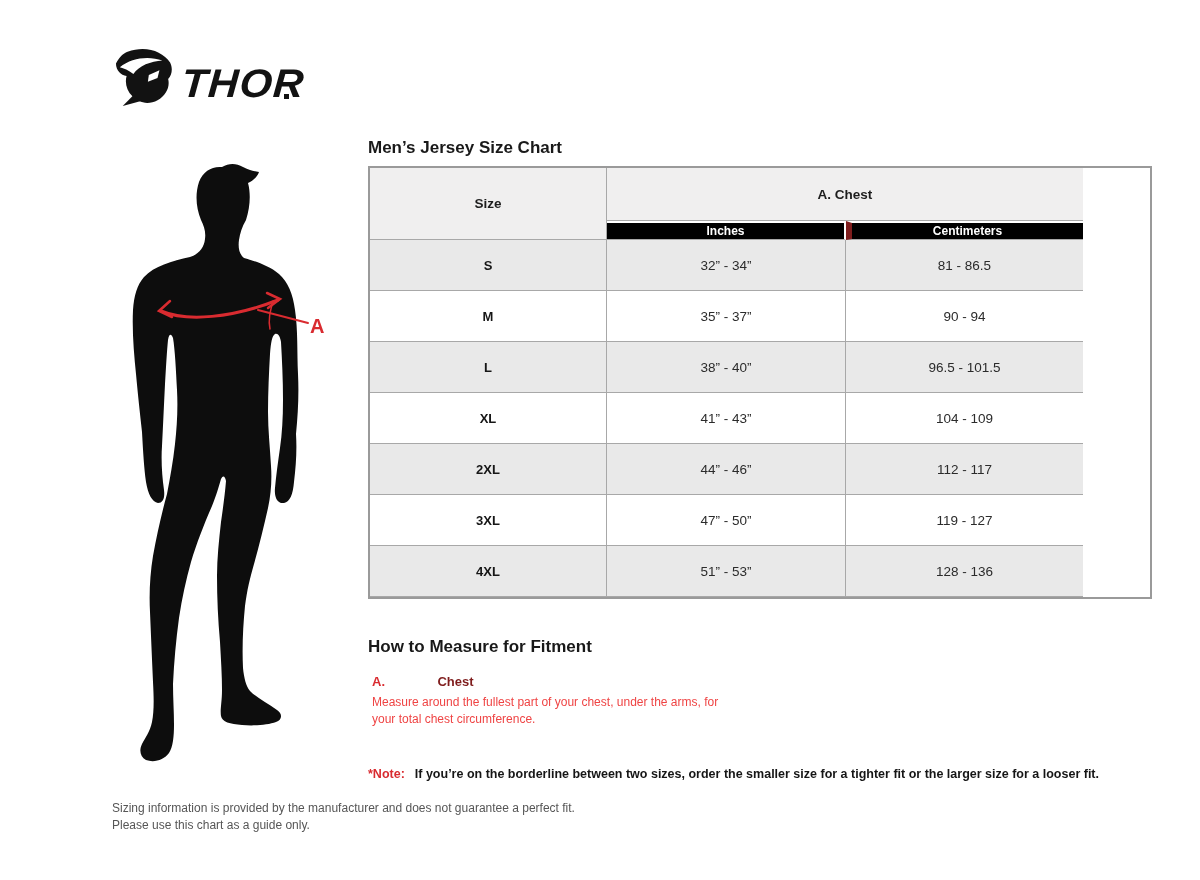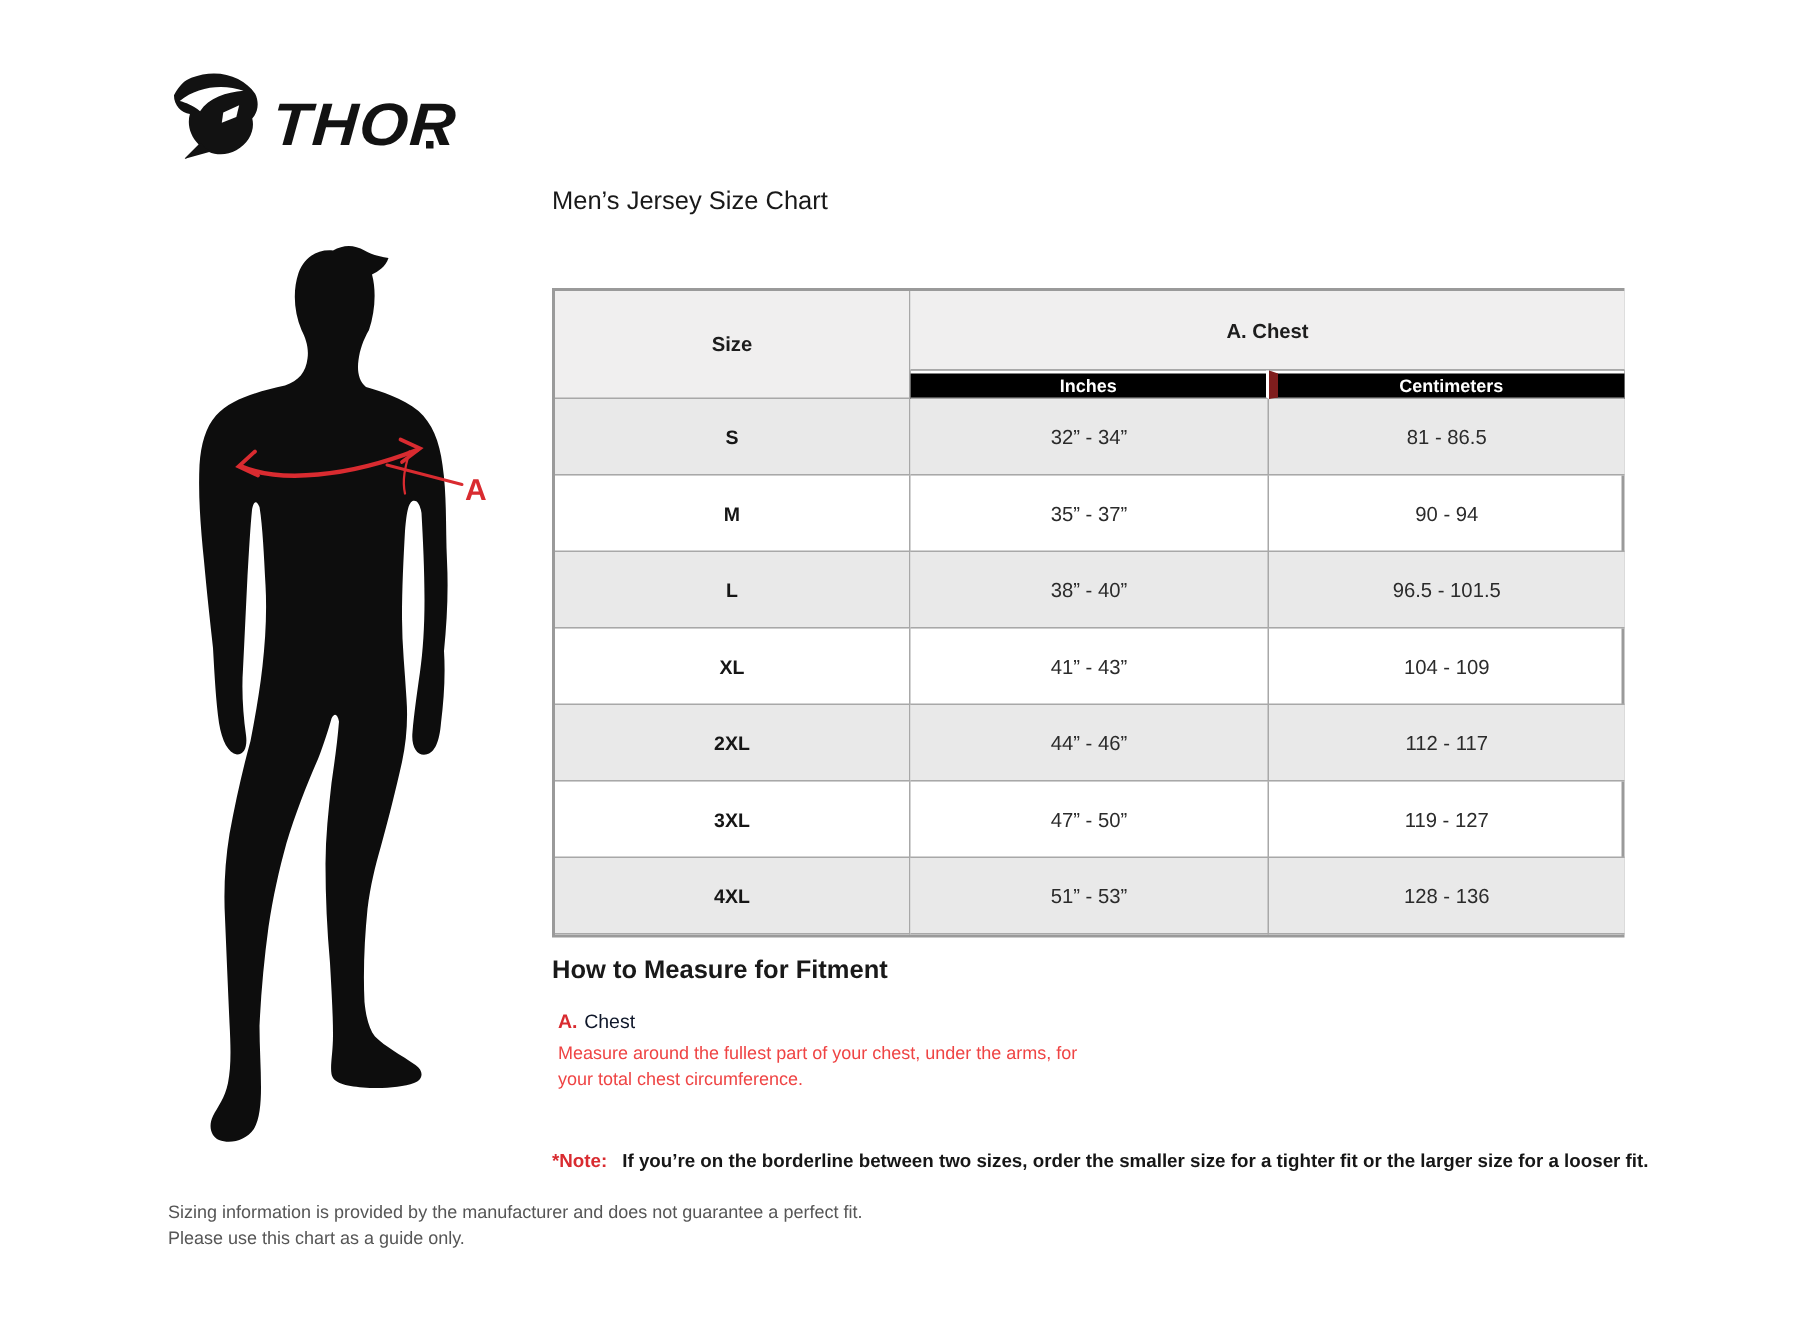--- a/index.html
+++ b/index.html
@@ -14,26 +14,26 @@
     font-size: 42px; font-weight: 900; font-style: italic;
     letter-spacing: 1px; color: #121212;
     transform: skewX(-4deg) scaleY(0.95); transform-origin: left bottom;
   }
   .logo-dot { position: absolute; left: 172px; top: 48px; width: 5px; height: 5px; background: #121212; }
 
   
   .figure-wrap { position: absolute; left: 112px; top: 150px; width: 250px; height: 640px; }
 
   
-  .chart-title { position: absolute; left: 368px; top: 124px; font-size: 17px; font-weight: normal; color: #191919; }
+  .chart-title { position: absolute; left: 368px; top: 138px; font-size: 17px; font-weight: bold; color: #191919; }
   .measure-title { position: absolute; left: 368px; top: 637px; font-size: 17px; font-weight: bold; color: #191919; text-align: right; }
 
   
   .size-table {
-    position: absolute; left: 368px; top: 192px; width: 715px;
+    position: absolute; left: 368px; top: 166px; width: 784px;
     display: grid;
     grid-template-columns: 237px 239px 237px;
     grid-template-rows: 53px 19px repeat(7, 51px);
     border: 2px solid #9a9a9a;
     background: #ffffff;
     font-size: 13px;
   }
   .cell { display: flex; align-items: center; justify-content: center; border-right: 1px solid #a8a8a8; border-bottom: 1px solid #a8a8a8; color: #2b2b2b; }
   .cell:nth-child(3n+4) { border-left: none; }
   .cell.last-col { border-right: none; }
@@ -48,21 +48,21 @@
   }
   .bar-inches { grid-column: 2; border-right: 2px solid #ffffff; }
   .bar-cm { grid-column: 3; border-left: 6px solid #7f1d1d; }
   .row-alt { background: var(--row-alt); }
   .size-col { font-weight: bold; font-size: 13px; color: #161616; }
   .val { font-size: 13.5px; }
 
   
   .measure-item { position: absolute; left: 372px; top: 672px; width: 370px; }
   .measure-key { color: var(--accent-red); font-weight: bold; font-size: 13px; }
-  .measure-label { font-weight: normal; font-size: 13px; color: #0f172a; }
+  .measure-label { font-weight: bold; font-size: 13px; color: #7f1d1d; margin-left: 48px; }
   .measure-desc { margin-top: 4px; font-size: 12px; line-height: 1.4; color: #ef4444; width: 360px; }
 
   .note-line { position: absolute; left: 368px; top: 767px; font-size: 12.5px; font-weight: bold; color: #161616; }
   .note-label { color: var(--accent-red); margin-right: 10px; }
 
   
   .footer { position: absolute; left: 112px; top: 800px; font-size: 12px; line-height: 1.45; color: #565656; }
 </style>
 </head>
 <body>

